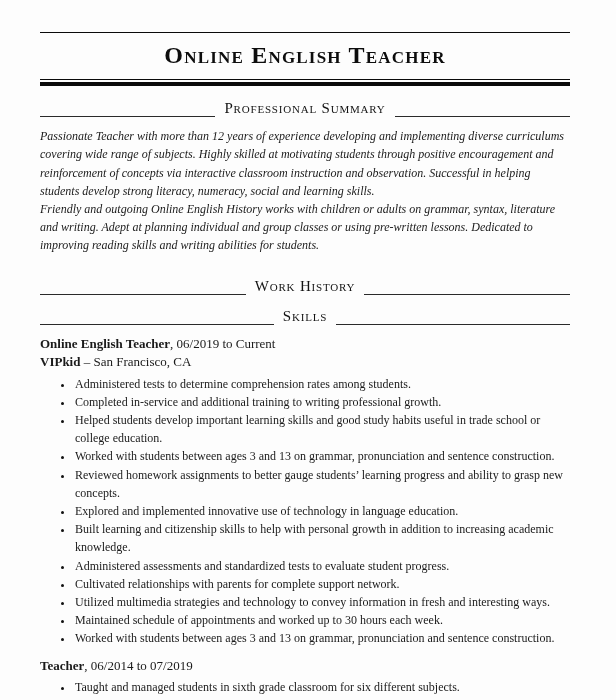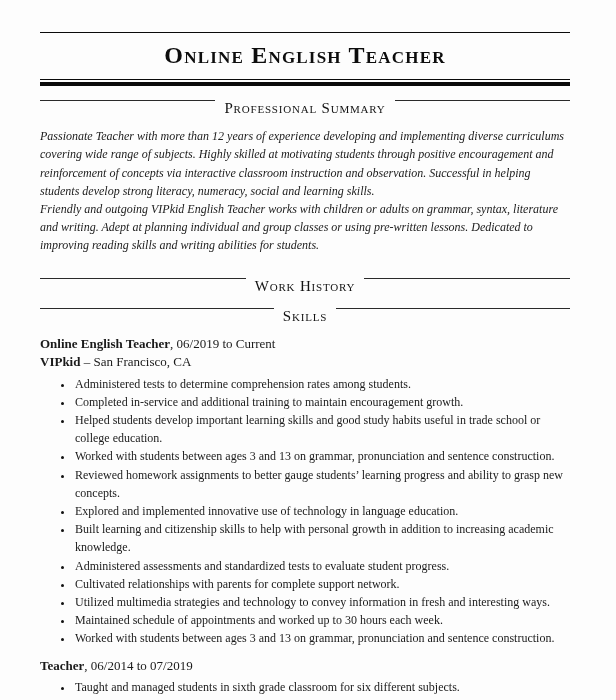--- a/index.html
+++ b/index.html
@@ -16,21 +16,21 @@
   .title{
     margin:7px 0 0;text-align:center;
     font-size:24px;font-weight:700;font-variant:small-caps;
     letter-spacing:1.2px;line-height:1.3;color:#0d0d0d;
   }
 
   .double-rule{margin-top:8px;}
   .double-rule .thin{height:0;border-top:1.5px solid #0a0a0a;}
   .double-rule .thick{height:0;border-top:4px solid #0a0a0a;margin-top:2px;}
 
-  .sec-head{display:flex;align-items:flex-start;gap:9px;margin-top:14px;}
+  .sec-head{display:flex;align-items:flex-end;gap:9px;margin-top:14px;}
   .sec-head .line{flex:1;height:0;border-top:1.2px solid #2a2a2a;}
   .sec-title{
     font-variant:small-caps;font-size:15px;letter-spacing:.8px;
     white-space:nowrap;color:#141414;
   }
   .skills-head{margin-top:13px;}
   .wh-head{margin-top:23px;}
 
   .summary{margin-top:0;font-style:italic;}
   .summary p{margin:10px 0 0;font-size:12px;line-height:18.2px;}
@@ -60,21 +60,21 @@
   </div>
 
   <div class="sec-head">
     <span class="line"></span>
     <span class="sec-title">Professional Summary</span>
     <span class="line"></span>
   </div>
 
   <div class="summary">
     <p>Passionate Teacher with more than 12 years of experience developing and implementing diverse curriculums covering wide range of subjects. Highly skilled at motivating students through positive encouragement and reinforcement of concepts via interactive classroom instruction and observation. Successful in helping students develop strong literacy, numeracy, social and learning skills.</p>
-    <p>Friendly and outgoing VIPkid English Teacher works with children or adults on grammar, syntax, literature and writing. Adept at planning individual and group classes or using pre-written lessons. Dedicated to improving reading skills and writing abilities for students.</p>
+    <p>Friendly and outgoing Online English History works with children or adults on grammar, syntax, literature and writing. Adept at planning individual and group classes or using pre-written lessons. Dedicated to improving reading skills and writing abilities for students.</p>
   </div>
 
   <div class="sec-head wh-head">
     <span class="line"></span>
     <span class="sec-title">Work History</span>
     <span class="line"></span>
   </div>
 
   <div class="sec-head skills-head">
     <span class="line"></span>
@@ -84,21 +84,21 @@
 
   <div class="job">
     <div class="job-line">
       <span class="b">Online English Teacher</span><span>, 06/2019 to Current</span>
     </div>
     <div class="job-line">
       <span class="b">VIPkid</span><span> – San Francisco, CA</span>
     </div>
     <ul class="bullets">
         <li>Administered tests to determine comprehension rates among students.</li>
-        <li>Completed in-service and additional training to maintain encouragement growth.</li>
+        <li>Completed in-service and additional training to writing professional growth.</li>
         <li>Helped students develop important learning skills and good study habits useful in trade school or college education.</li>
         <li>Worked with students between ages 3 and 13 on grammar, pronunciation and sentence construction.</li>
         <li>Reviewed homework assignments to better gauge students’ learning progress and ability to grasp new concepts.</li>
         <li>Explored and implemented innovative use of technology in language education.</li>
         <li>Built learning and citizenship skills to help with personal growth in addition to increasing academic knowledge.</li>
         <li>Administered assessments and standardized tests to evaluate student progress.</li>
         <li>Cultivated relationships with parents for complete support network.</li>
         <li>Utilized multimedia strategies and technology to convey information in fresh and interesting ways.</li>
         <li>Maintained schedule of appointments and worked up to 30 hours each week.</li>
         <li>Worked with students between ages 3 and 13 on grammar, pronunciation and sentence construction.</li>

